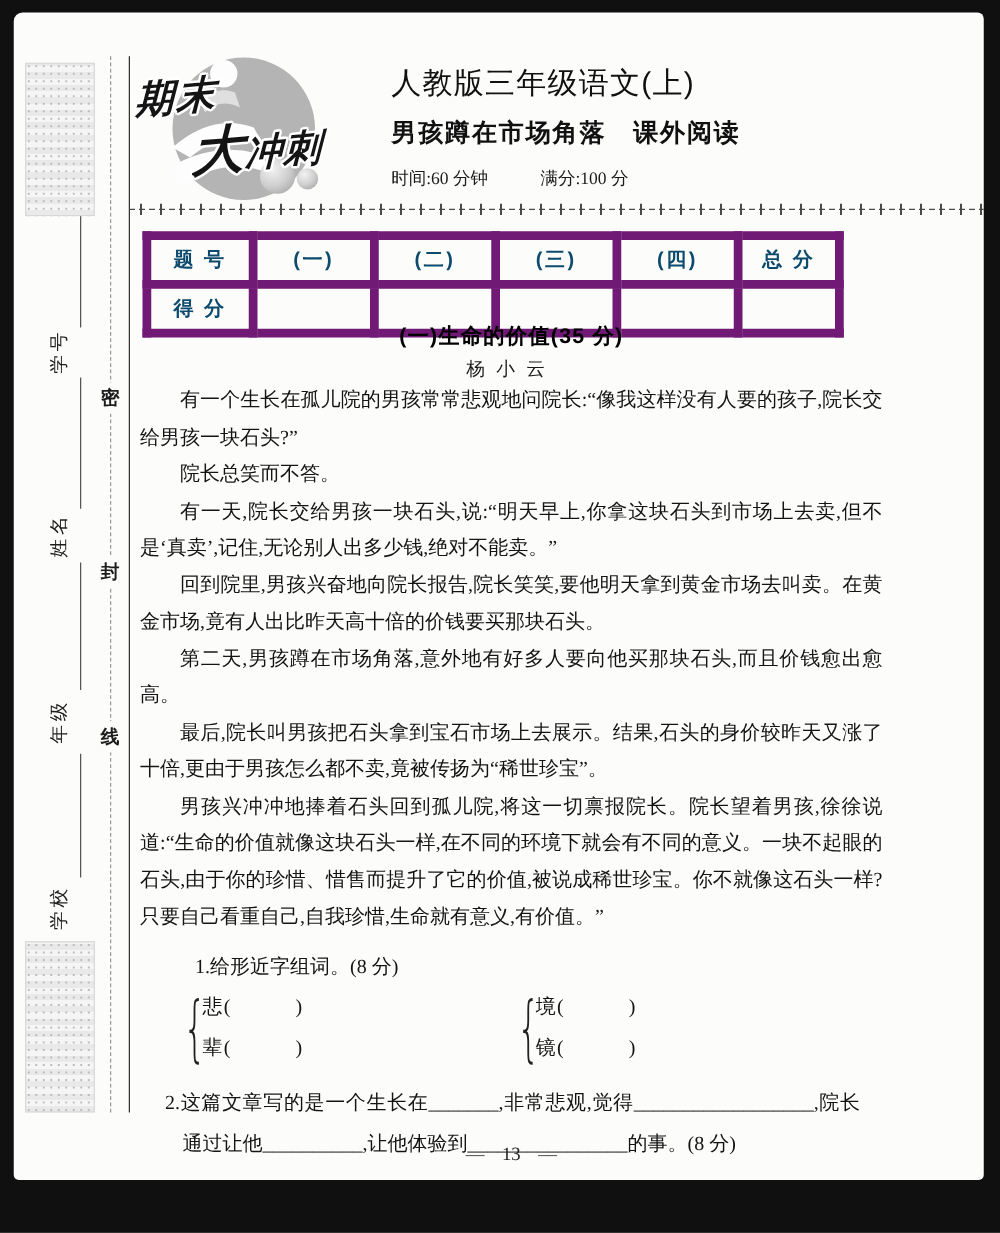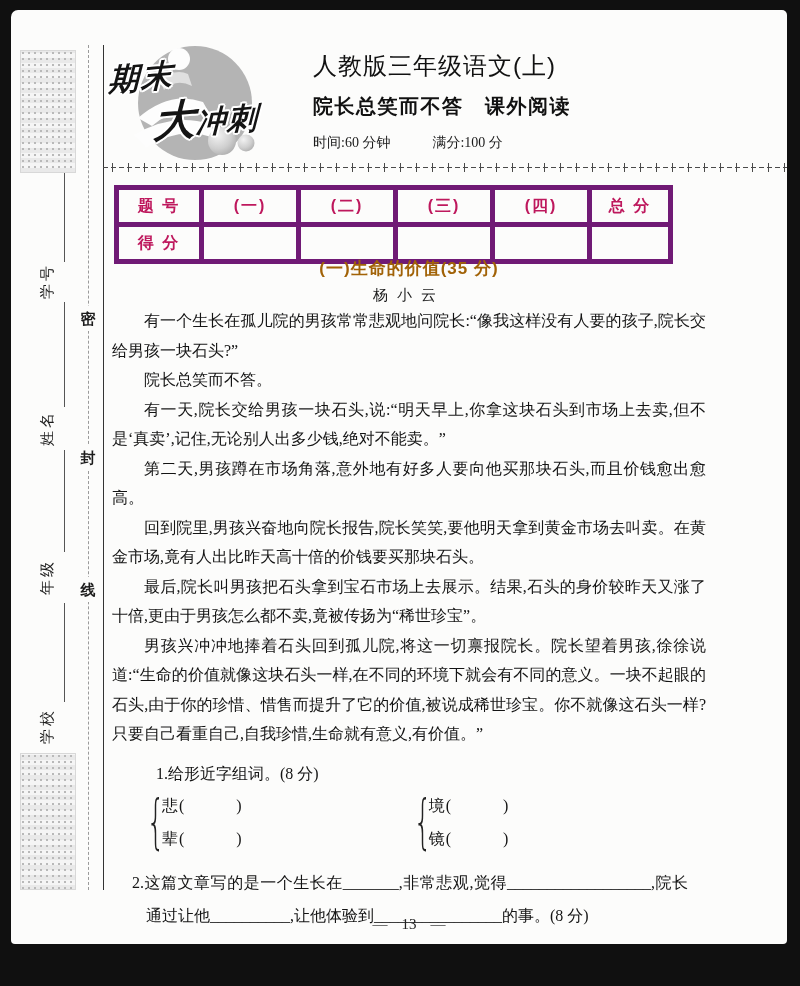--- a/index.html
+++ b/index.html
@@ -64,28 +64,28 @@
   #separator { position:absolute; left:92px; top:153px; width:684px; height:9px; }
   #separator::before { content:""; position:absolute; left:0; right:0; top:4px; height:1px;
     background:repeating-linear-gradient(90deg, #4a4a4a 0 5px, transparent 5px 8px); }
   #separator::after { content:""; position:absolute; left:2px; right:0; top:0; bottom:0;
     background:repeating-linear-gradient(90deg, transparent 0 7px, #4a4a4a 7px 8.5px, transparent 8.5px 16px); }
 
   
   #score-table { position:absolute; left:103px; top:175px; width:554px;
     border-collapse:collapse; table-layout:fixed; }
   #score-table td {
-    border:5px solid #701a75; height:32px; text-align:center; vertical-align:middle;
-    font-size:16px; letter-spacing:2px; color:#be185d; font-weight:bold;
+    border:7px solid #701a75; height:32px; text-align:center; vertical-align:middle;
+    font-size:16px; letter-spacing:2px; color:#0c4a6e; font-weight:bold;
     font-family:"Liberation Sans",sans-serif; padding:0;
   }
 
   
   #section-title { position:absolute; left:101px; top:247px; width:594px; text-align:center;
-    font-size:17px; font-weight:bold; color:#a16207; letter-spacing:1px; }
+    font-size:17px; font-weight:bold; color:#000000; letter-spacing:1px; }
   #author { position:absolute; left:101px; top:276px; width:594px; text-align:center;
     font-size:15px; letter-spacing:9px; color:#1a1a1a;
     font-family:"Liberation Serif","DejaVu Serif",serif; }
   #story { position:absolute; left:101px; top:296px; width:594px;
     font-family:"Liberation Serif","DejaVu Serif",serif;
     font-size:16px; line-height:29.5px; color:#141414; text-align:justify; }
   #story p { margin:0; text-indent:2em; }
 
   
   #questions { position:absolute; left:121px; top:750px; width:556px;
@@ -146,21 +146,21 @@
         <path d="M60,40 Q75,28 88,34 L92,46 Q76,38 64,50 Z" fill="#e6e6e6" opacity="0.85"></path>
         <circle cx="122" cy="101" r="14" fill="url(#ballg)"></circle>
         <circle cx="146" cy="103" r="8.5" fill="url(#ballg)"></circle>
       </svg>
       <div id="logo-line1" class="logo-text">期末</div>
       <div id="logo-line2" class="logo-text"><span class="big">大</span><span>冲刺</span></div>
     </div>
 
     <div id="title-block">
       <div id="main-title">人教版三年级语文(上)</div>
-      <div id="sub-title">院长总笑而不答　课外阅读</div>
+      <div id="sub-title">男孩蹲在市场角落　课外阅读</div>
       <div id="meta-row">
         <span>时间:60 分钟</span>
         <span>满分:100 分</span>
       </div>
     </div>
 
     <div id="separator"></div>
 
     <table id="score-table">
       <colgroup>
@@ -191,22 +191,22 @@
     </tbody>
       </table>
 
     <div id="section-title">(一)生命的价值(35 分)</div>
     <div id="author">杨小云</div>
 
     <div id="story">
       <p>有一个生长在孤儿院的男孩常常悲观地问院长:“像我这样没有人要的孩子,院长交给男孩一块石头?”</p>
       <p>院长总笑而不答。</p>
       <p>有一天,院长交给男孩一块石头,说:“明天早上,你拿这块石头到市场上去卖,但不是‘真卖’,记住,无论别人出多少钱,绝对不能卖。”</p>
+      <p>回到院里,男孩兴奋地向院长报告,院长笑笑,要他明天拿到黄金市场去叫卖。在黄金市场,竟有人出比昨天高十倍的价钱要买那块石头。</p>
       <p>第二天,男孩蹲在市场角落,意外地有好多人要向他买那块石头,而且价钱愈出愈高。</p>
-      <p>回到院里,男孩兴奋地向院长报告,院长笑笑,要他明天拿到黄金市场去叫卖。在黄金市场,竟有人出比昨天高十倍的价钱要买那块石头。</p>
       <p>最后,院长叫男孩把石头拿到宝石市场上去展示。结果,石头的身价较昨天又涨了十倍,更由于男孩怎么都不卖,竟被传扬为“稀世珍宝”。</p>
       <p>男孩兴冲冲地捧着石头回到孤儿院,将这一切禀报院长。院长望着男孩,徐徐说道:“生命的价值就像这块石头一样,在不同的环境下就会有不同的意义。一块不起眼的石头,由于你的珍惜、惜售而提升了它的价值,被说成稀世珍宝。你不就像这石头一样?只要自己看重自己,自我珍惜,生命就有意义,有价值。”</p>
     </div>
 
     <div id="questions">
       <div id="q1-label">1.给形近字组词。(8 分)</div>
       <div id="q1-groups">
         <div class="q1-group">
           <span class="brace">{</span>
           <span class="q1-rows">

